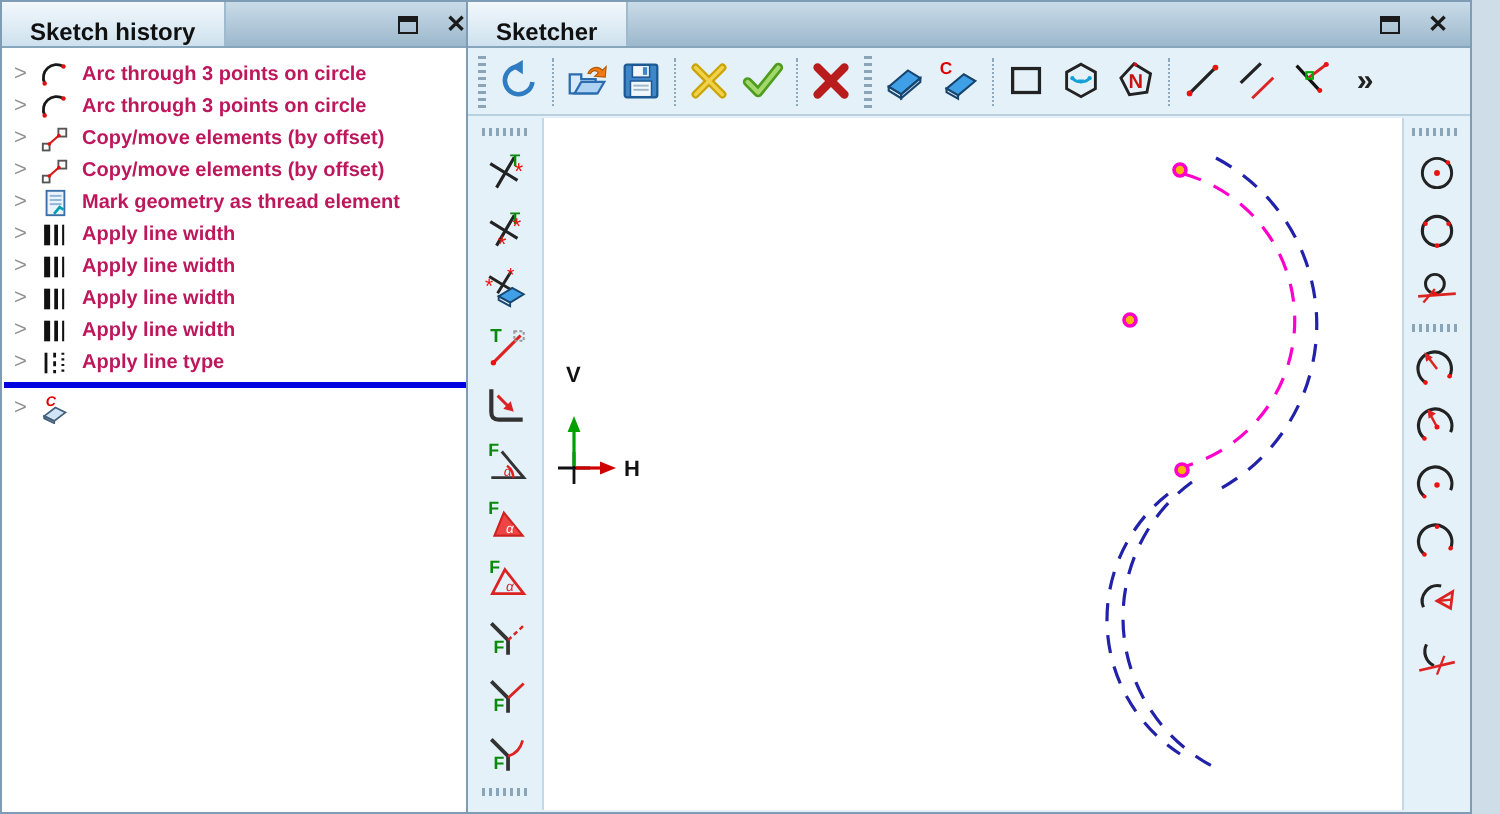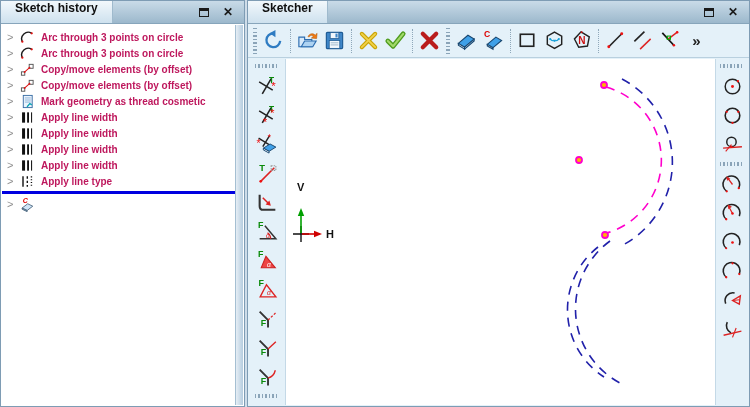--- a/index.html
+++ b/index.html
@@ -2,25 +2,25 @@
 <html><head>
 <meta charset="utf-8">
 <style>
   * { box-sizing: border-box; margin: 0; padding: 0; }
   html, body { width: 750px; height: 407px; }
   body { font-family: "Liberation Sans", sans-serif; background: #cfdde9; overflow: hidden; }
   .app { position: relative; width: 750px; height: 407px; }
 
   .panel { position: absolute; top: 0; height: 407px; border: 1px solid #7e9cb4; background: #fff; }
   #history-panel { left: 0; width: 245px; }
-  #sketcher-panel { left: 247px; width: 503px; background: #e4f1f9; }
+  #sketcher-panel { left: 233px; width: 503px; background: #e4f1f9; }
 
   .titlebar { height: 23px; display: flex; align-items: stretch;
     background: linear-gradient(#c9dbe8, #9cb8cc); border-bottom: 1px solid #87a5bb; }
-  .titletab { display: flex; align-items: flex-start; padding: 0 14px; font-size: 12px; font-weight: 700;
+  .titletab { display: flex; align-items: flex-end; padding: 0 14px; font-size: 12px; font-weight: 700;
     color: #101010; background: linear-gradient(#f2f8fc, #cee1ee); border-right: 1px solid #9fbacd; }
   .winbtns { margin-left: auto; display: flex; align-items: center; gap: 14px; padding-right: 11px; }
   .maxbtn { width: 10px; height: 9px; border: 1.5px solid #1a1a1a; border-top-width: 3px; display: inline-block; }
   .closebtn { font-size: 12px; font-weight: 700; color: #1a1a1a; line-height: 1; cursor: default; }
 
   .hist-body { position: absolute; top: 24px; left: 1px; right: 1px; bottom: 1px; background: #fff; display: flex; }
   .hist-list { flex: 1; padding-top: 4px; overflow: hidden; }
   .hist-item { display: flex; align-items: center; height: 16px; padding-left: 5px; white-space: nowrap; }
   .chev { width: 13px; color: #8f8f8f; font-size: 11px; line-height: 1; }
   .hicon { width: 16px; height: 15px; margin-right: 5px; display: inline-flex; align-items: center; }
@@ -122,21 +122,21 @@
             <span class="chev">&gt;</span>
             <span class="hicon">
               <svg viewBox="0 0 16 16">
                 <rect x="3.5" y="1.5" width="9.5" height="13" fill="#eaf3fc" stroke="#3a6ea5"></rect>
                 <line x1="5.2" y1="4.2" x2="11.5" y2="4.2" stroke="#8fb3d8"></line>
                 <line x1="5.2" y1="6.4" x2="11.5" y2="6.4" stroke="#8fb3d8"></line>
                 <line x1="5.2" y1="8.6" x2="11.5" y2="8.6" stroke="#8fb3d8"></line>
                 <path d="M7.5 13.8 L10.5 10.2 L12.5 11.6" fill="none" stroke="#00a0b0" stroke-width="1.4"></path>
               </svg>
             </span>
-            <span class="hlabel">Mark geometry as thread cosmetic</span>
+            <span class="hlabel">Mark geometry as thread element</span>
           </div>
           <div class="hist-item">
             <span class="chev">&gt;</span>
             <span class="hicon">
               <svg viewBox="0 0 16 16">
                 <rect x="2.2" y="2.5" width="3.2" height="11" fill="#111"></rect>
                 <rect x="7.6" y="2.5" width="2" height="11" fill="#111"></rect>
                 <rect x="11.8" y="2.5" width="1.1" height="11" fill="#111"></rect>
               </svg>
             </span>

